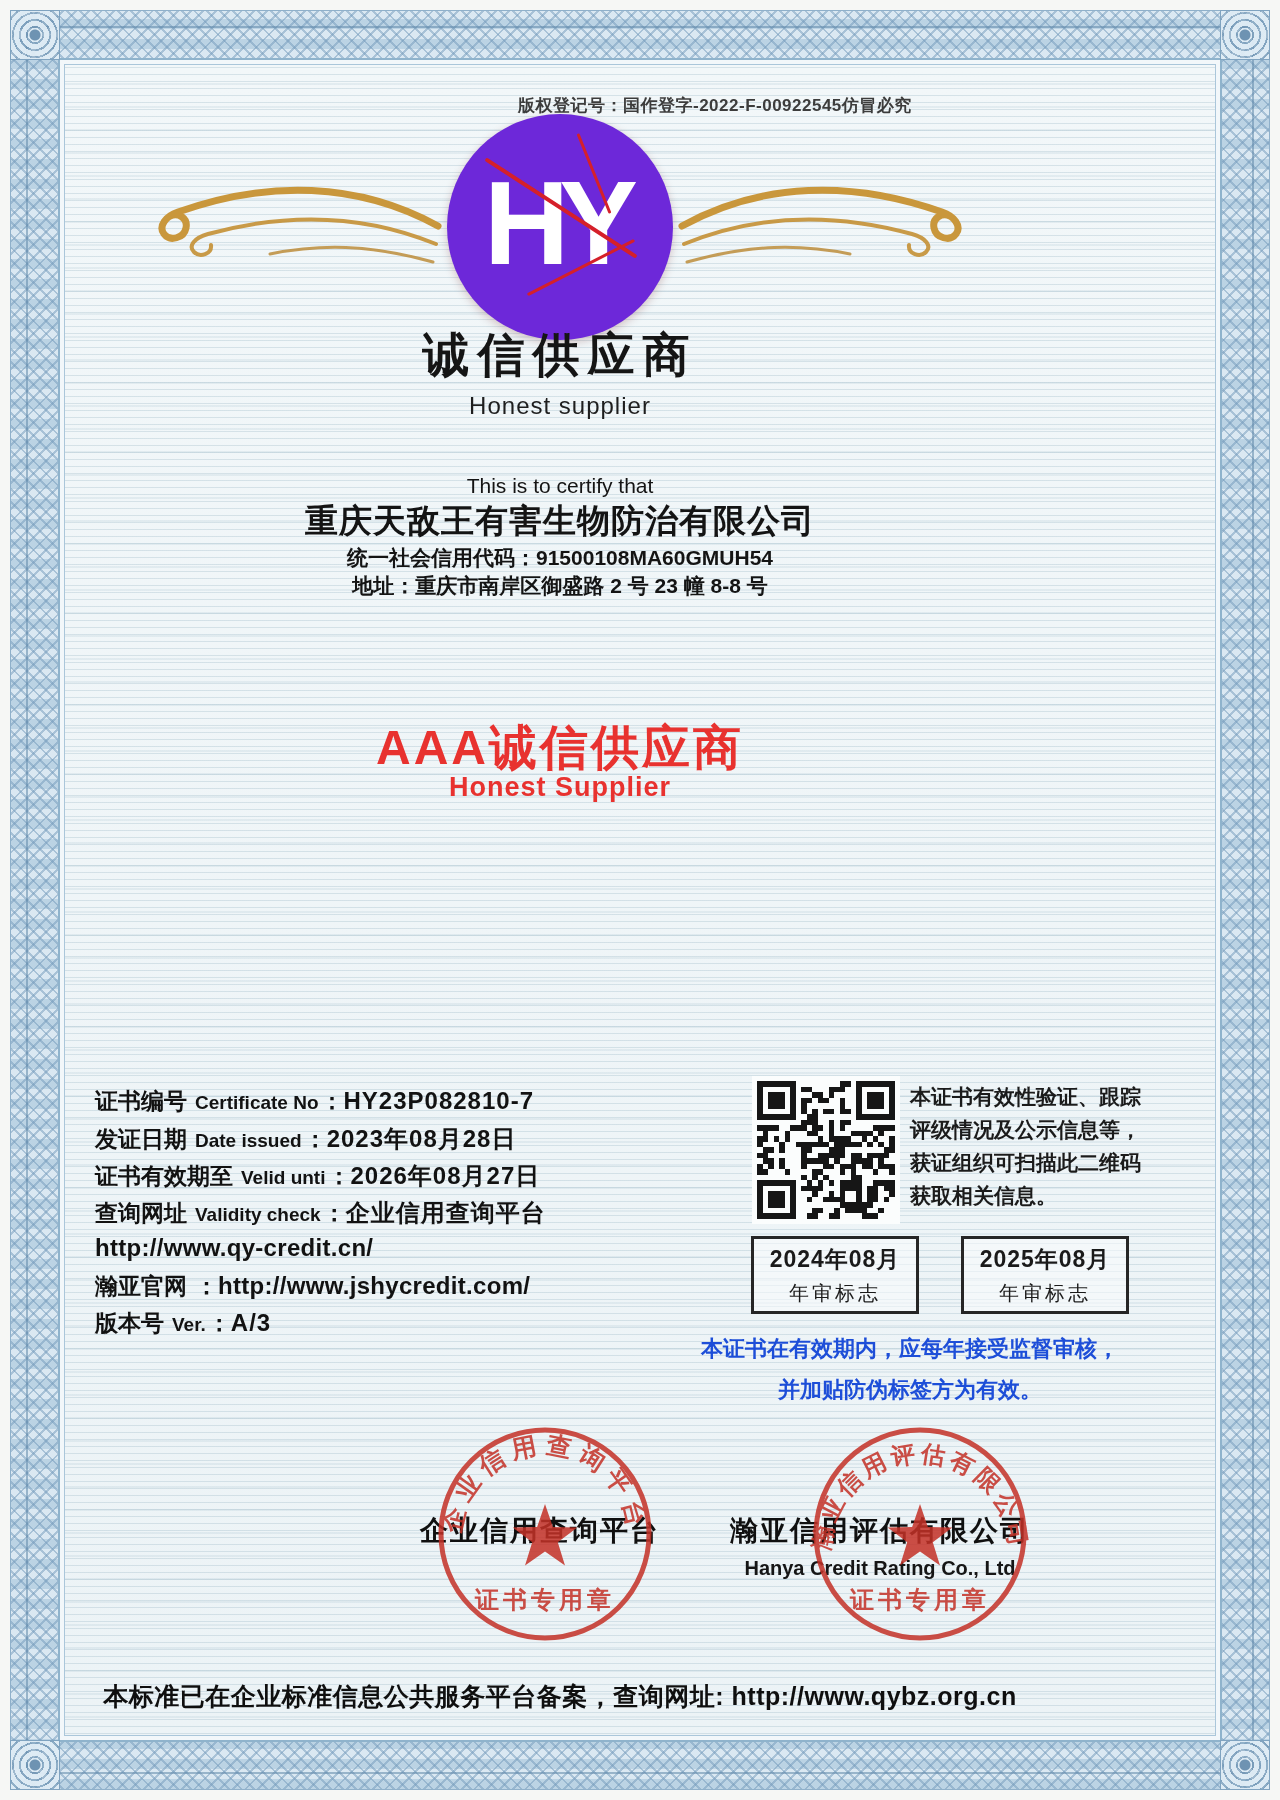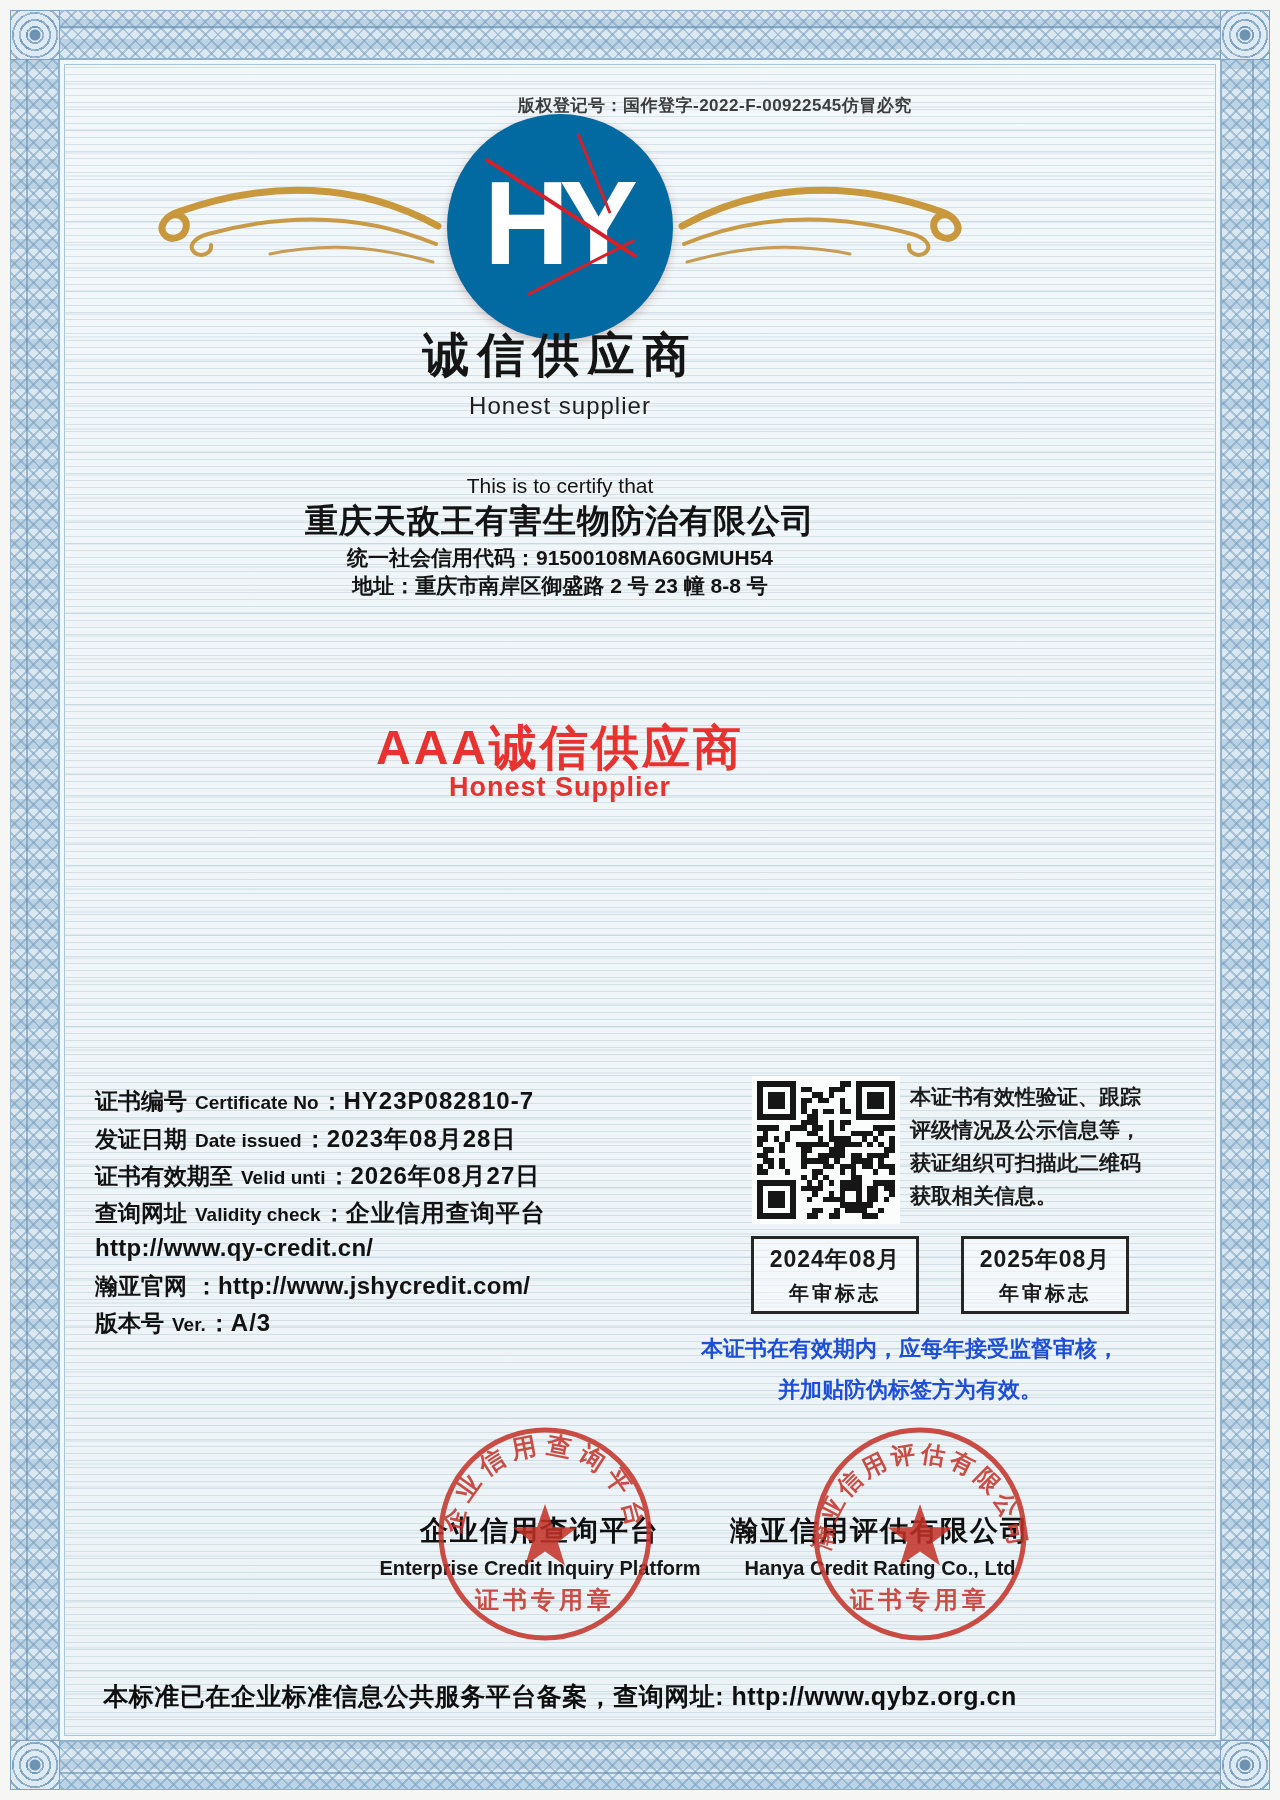--- a/index.html
+++ b/index.html
@@ -37,21 +37,21 @@
     border:2px solid #8fb3cc;
     box-shadow: inset 0 0 0 4px rgba(255,255,255,.85), inset 0 0 0 5px #aac6da;
   }
   .content{position:absolute;inset:0;z-index:3;}
   .centered{position:absolute;left:0;width:1120px;text-align:center;}
   
   .copyright{position:absolute;left:518px;top:94px;font-size:17px;font-weight:600;color:#3c3c3c;letter-spacing:.5px;}
   
   .logo{
     position:absolute;left:447px;top:114px;width:226px;height:226px;border-radius:50%;
-    background:#0369a1;display:flex;align-items:center;justify-content:center;
+    background:#6d28d9;display:flex;align-items:center;justify-content:center;
     box-shadow:0 3px 8px rgba(120,40,40,.25);
   }
   .logo-text{font-size:118px;font-weight:800;color:#ffffff;letter-spacing:-10px;line-height:1;transform:translate(-4px,-4px);}
   .crack{position:absolute;background:#d5202a;border-radius:2px;}
   .c1{width:180px;height:4px;top:92px;left:24px;transform:rotate(33deg);}
   .c2{width:120px;height:3px;top:152px;left:74px;transform:rotate(-27deg);}
   .c3{width:86px;height:3px;top:58px;left:104px;transform:rotate(68deg);}
   
   .flourish{position:absolute;width:300px;height:120px;top:168px;}
   .fl{left:148px;} .fr{left:672px;transform:scaleX(-1);}
@@ -78,21 +78,21 @@
       display:grid;grid-template-columns:repeat(25,1fr);grid-template-rows:repeat(25,1fr);box-sizing:border-box;}
   .qr i{display:block;}
   .qr i.on{background:#161616;}
   .qr-note{position:absolute;left:910px;top:1080px;width:262px;font-size:21px;line-height:33px;
            font-weight:600;color:#1b1b1b;white-space:pre-line;}
   
   .abox{position:absolute;top:1236px;width:168px;height:78px;border:3px solid #262626;
         background:rgba(250,252,253,.55);display:flex;flex-direction:column;align-items:center;justify-content:center;gap:5px;box-sizing:border-box;}
   .b1{left:751px}.b2{left:961px}
   .aperiod{font-size:23px;font-weight:600;letter-spacing:1px;color:#1a1a1a;}
-  .alabel{font-size:20px;font-weight:700;letter-spacing:3px;color:#1a1a1a;}
+  .alabel{font-size:20px;font-weight:400;letter-spacing:3px;color:#1a1a1a;}
   .anote{position:absolute;left:645px;top:1328px;width:530px;text-align:center;font-size:22px;
          line-height:41px;font-weight:600;color:#1d4ed8;white-space:pre-line;}
   
   .issuer{position:absolute;top:1512px;width:420px;text-align:center;z-index:4;}
   .i1{left:330px}.i2{left:670px}
   .org-cn{font-size:28px;font-weight:800;letter-spacing:2px;color:#101010;}
   .org-en{font-size:20px;font-weight:600;margin-top:7px;color:#161616;}
   .seal{position:absolute;width:240px;height:240px;top:1412px;z-index:5;opacity:.85;}
   .s1{left:425px}.s2{left:800px}
   
@@ -820,21 +820,20 @@
     </div>
     <div class="abox b2">
       <div class="aperiod">2025年08月</div>
       <div class="alabel">年审标志</div>
     </div>
     <div class="anote">本证书在有效期内，应每年接受监督审核，
 并加贴防伪标签方为有效。</div>
 
     <div class="issuer i1">
       <div class="org-cn">企业信用查询平台</div>
-      <div class="org-en">Enterprise Credit Inquiry Platform</div>
     </div>
     <div class="issuer i2">
       <div class="org-cn">瀚亚信用评估有限公司</div>
       <div class="org-en">Hanya Credit Rating Co., Ltd</div>
     </div>
 
     <svg class="seal s1" viewBox="0 0 240 240">
       <defs>
           <path id="arc1" d="M 36,126 A 84,84 0 0 1 204,126" fill="none"></path>
         </defs>

